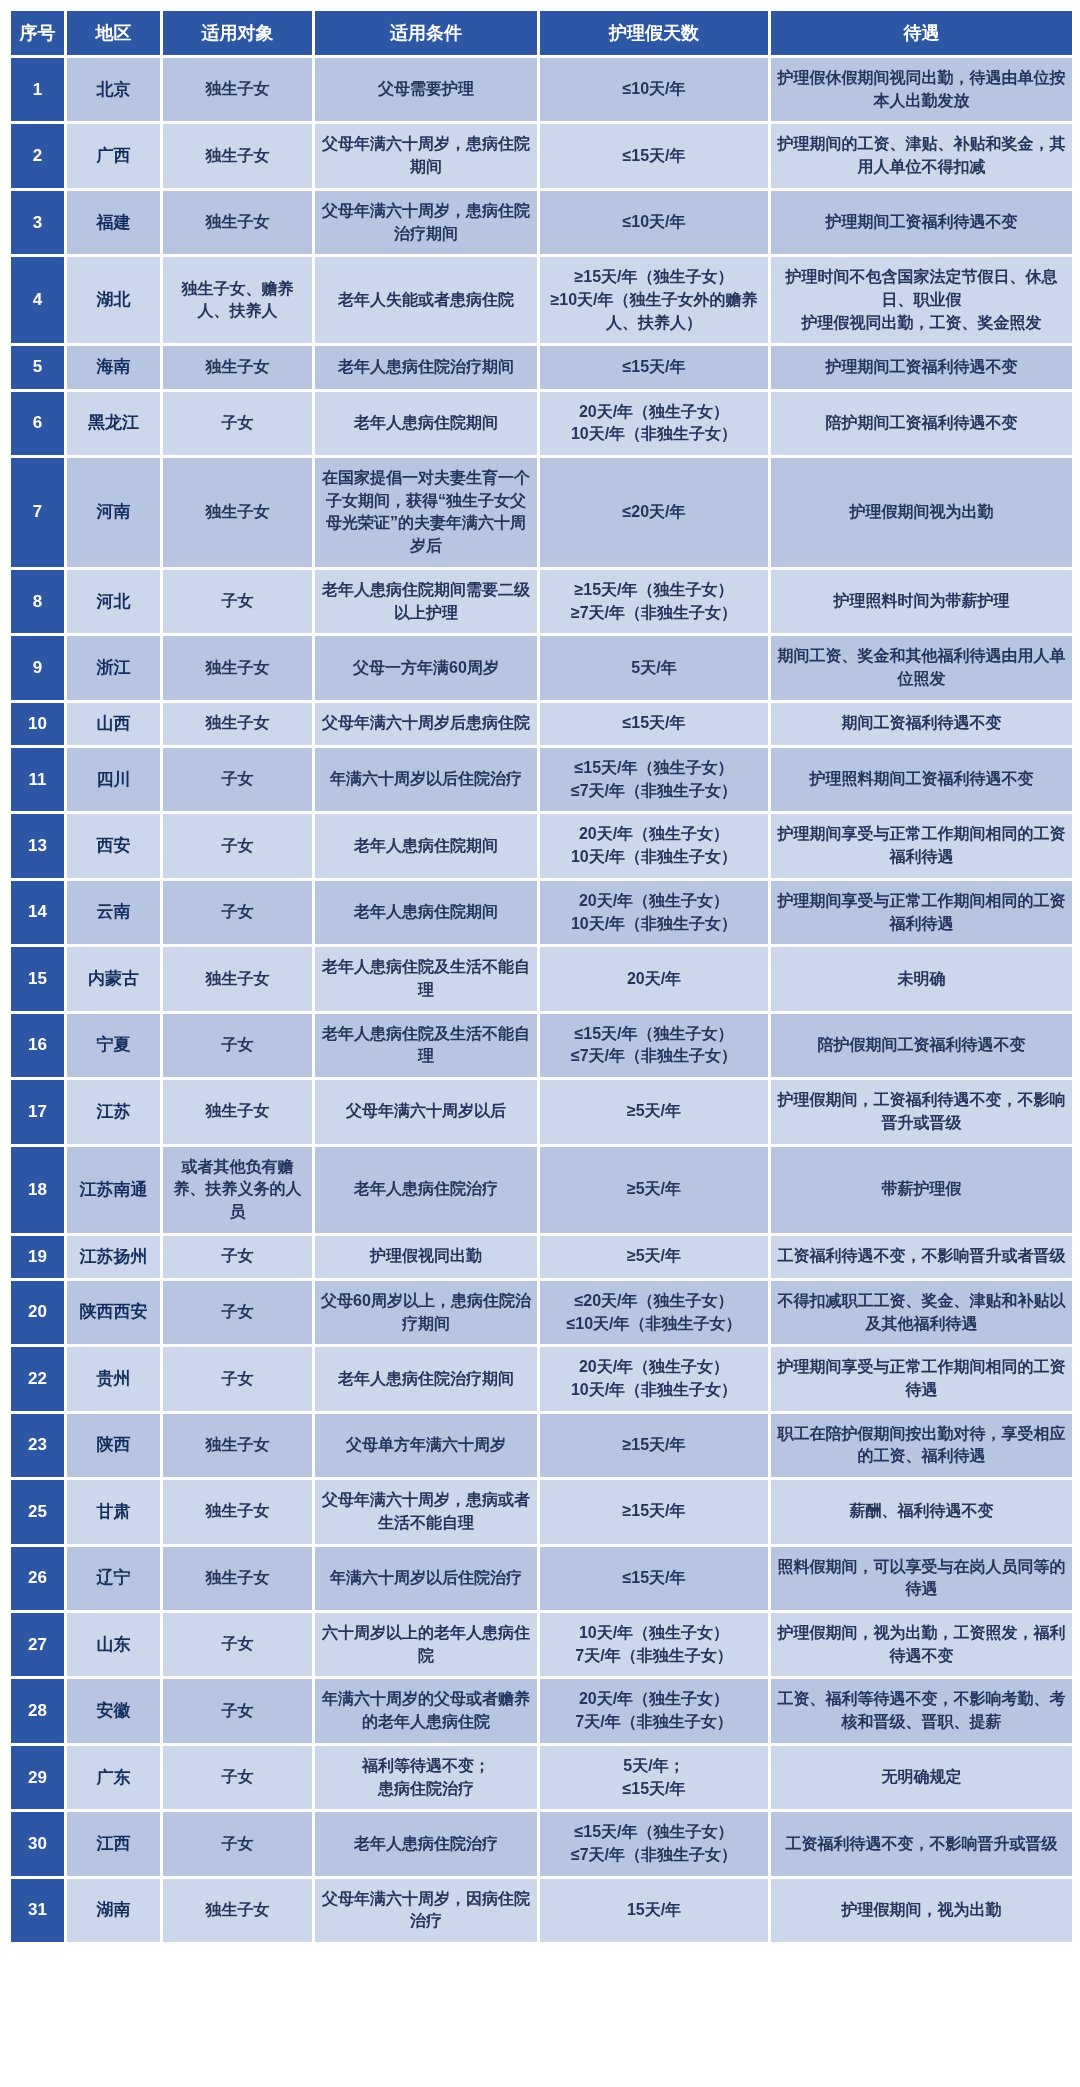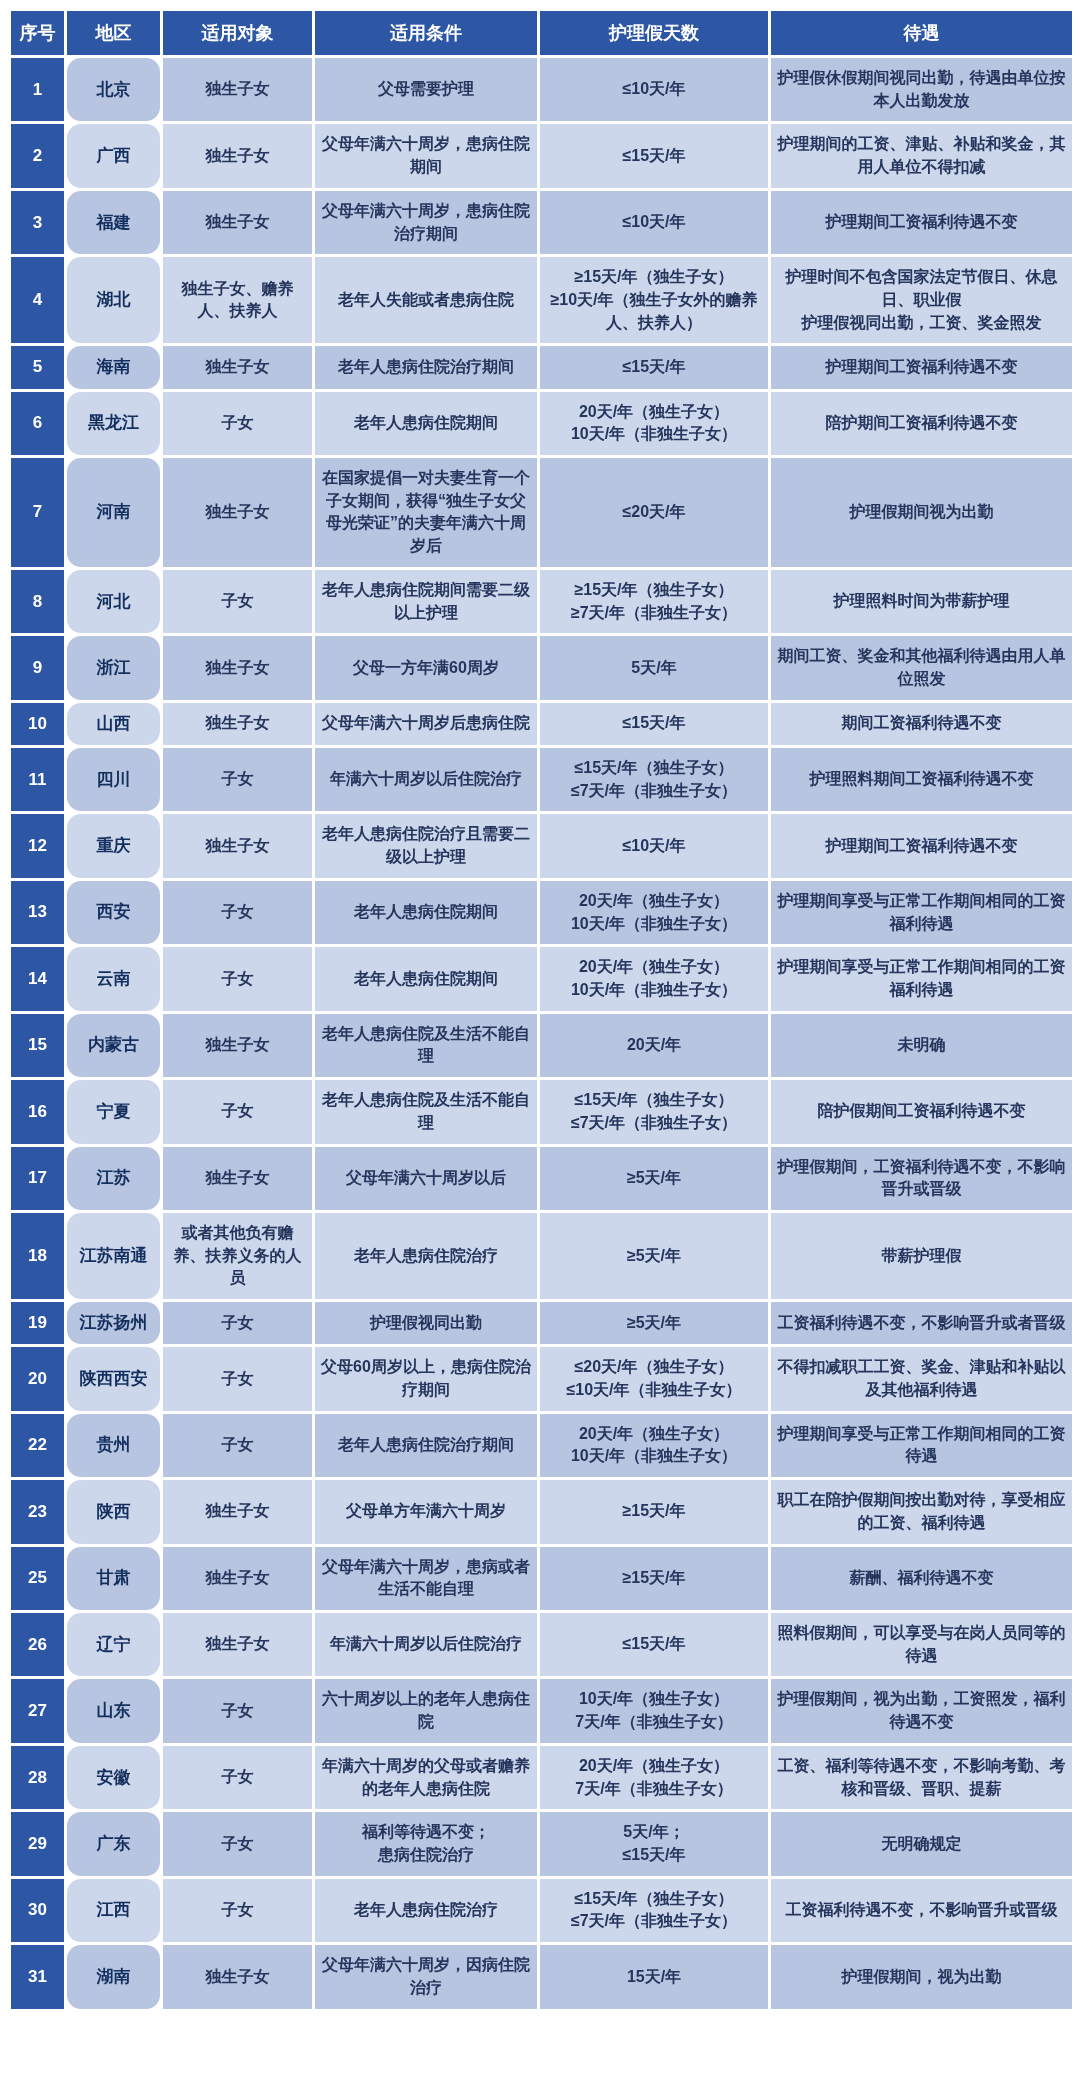--- a/index.html
+++ b/index.html
@@ -46,21 +46,20 @@
     background:var(--header-bg);
     color:#ffffff;
     font-weight:bold;
     font-size:17px;
     white-space:normal;
   }
   td.cell-region{
     font-weight:bold;
     color:var(--region-text);
     font-size:17px;
-    border-radius:14px;
   }
   tbody tr:nth-child(odd) td:not(.cell-no){background:var(--row-odd);}
   tbody tr:nth-child(even) td:not(.cell-no){background:var(--row-even);}
 </style>
 </head>
 <body>
 
 <div class="table-wrap">
   <table>
     <colgroup>
@@ -169,28 +168,20 @@
         <tr>
           <td class="cell-no">11</td>
           <td class="cell-region">四川</td>
           <td class="cell-subject">子女</td>
           <td class="cell-condition">年满六十周岁以后住院治疗</td>
           <td class="cell-days">≤15天/年（独生子女）
 ≤7天/年（非独生子女）</td>
           <td class="cell-benefit">护理照料期间工资福利待遇不变</td>
         </tr>
         <tr>
-          <td class="cell-no">12</td>
-          <td class="cell-region">重庆</td>
-          <td class="cell-subject">独生子女</td>
-          <td class="cell-condition">老年人患病住院治疗且需要二级以上护理</td>
-          <td class="cell-days">≤10天/年</td>
-          <td class="cell-benefit">护理期间工资福利待遇不变</td>
-        </tr>
-        <tr>
           <td class="cell-no">13</td>
           <td class="cell-region">西安</td>
           <td class="cell-subject">子女</td>
           <td class="cell-condition">老年人患病住院期间</td>
           <td class="cell-days">20天/年（独生子女）
 10天/年（非独生子女）</td>
           <td class="cell-benefit">护理期间享受与正常工作期间相同的工资福利待遇</td>
         </tr>
         <tr>
           <td class="cell-no">14</td>

